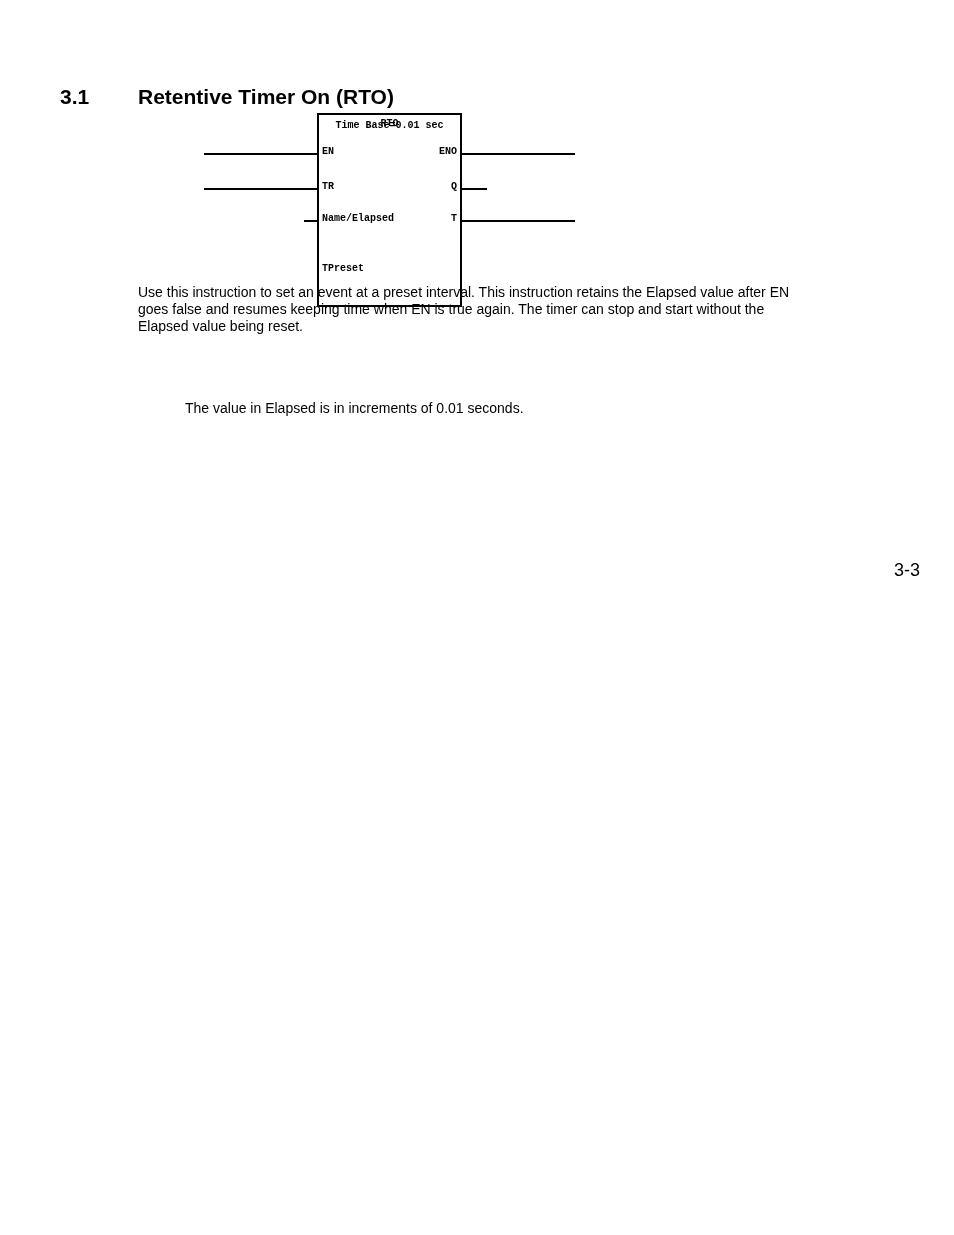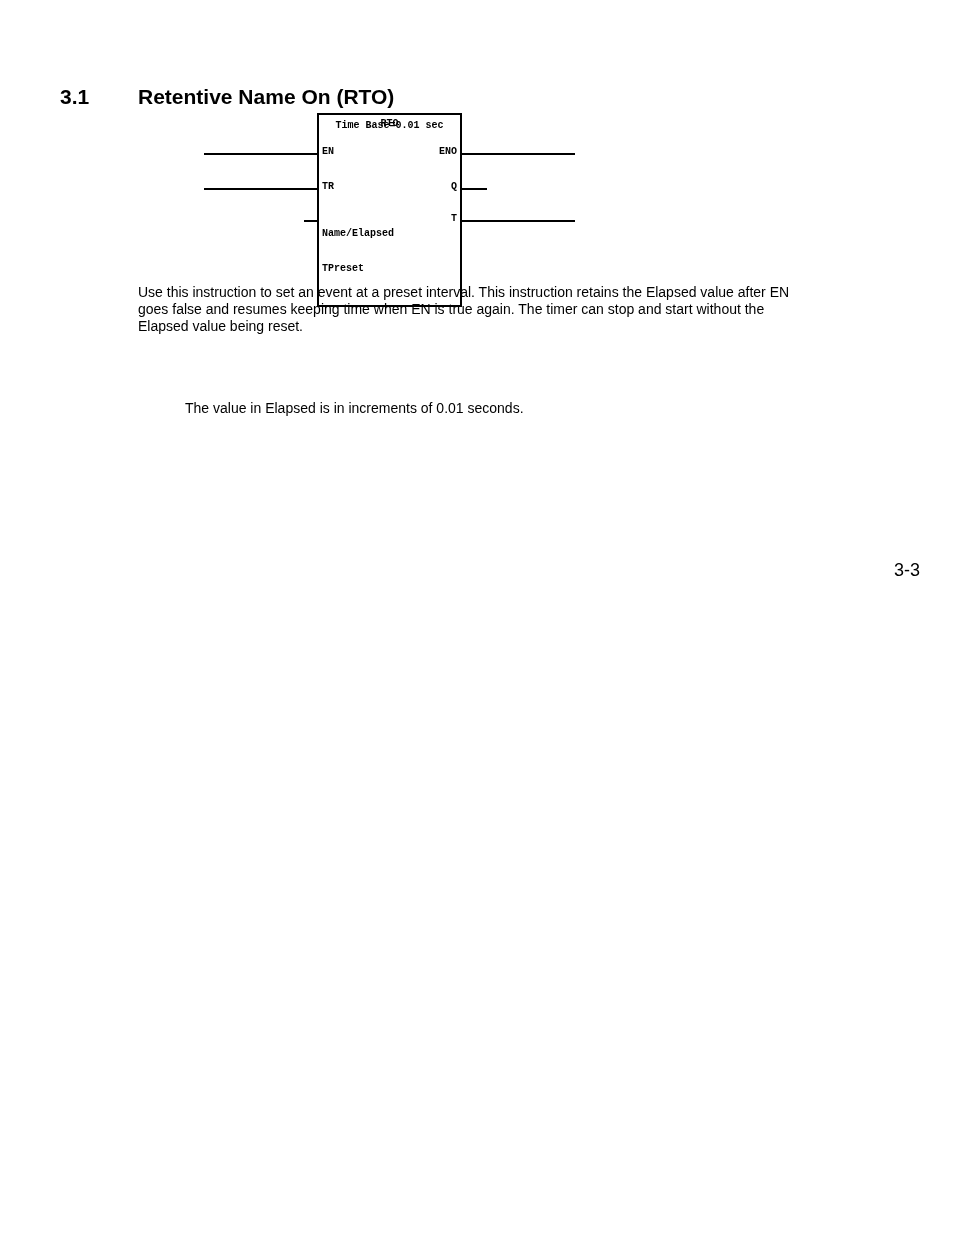--- a/index.html
+++ b/index.html
@@ -92,40 +92,40 @@
     top: 560px;
     font-size: 18px;
   }
 </style>
 </head>
 <body>
 
 <div class="page">
 
   <div class="heading">
-    <span class="num">3.1</span><span>Retentive Name On (RTO)</span>
+    <span class="num">3.1</span><span>Retentive Timer On (RTO)</span>
   </div>
 
   <div class="diagram">
 
     <div class="wire" style="left:0;   top:40px;  width:113px;"></div>
     <div class="wire" style="left:0;   top:75px;  width:113px;"></div>
     <div class="wire" style="left:100px; top:107px; width:13px;"></div>
 
     <div class="wire" style="left:258px; top:40px;  width:113px;"></div>
     <div class="wire" style="left:258px; top:75px;  width:25px;"></div>
     <div class="wire" style="left:258px; top:107px; width:113px;"></div>
 
     <div class="block">
       <div class="b-title">RTO</div>
       <div class="b-timebase">Time Base=0.01 sec</div>
 
       <div class="b-label b-left" style="top:30px;">EN</div>
       <div class="b-label b-left" style="top:65px;">TR</div>
-      <div class="b-label b-left" style="top:112px;">Name/Elapsed</div>
+      <div class="b-label b-left" style="top:97px;">Name/Elapsed</div>
       <div class="b-label b-left" style="top:131px;margin-top:16px;">TPreset</div>
 
       <div class="b-label b-right" style="top:30px;">ENO</div>
       <div class="b-label b-right" style="top:65px;">Q</div>
       <div class="b-label b-right" style="top:97px;">T</div>
     </div>
   </div>
 
   <div class="para p1">Use this instruction to set an event at a preset interval. This instruction retains the Elapsed value after EN goes false and resumes keeping time when EN is true again. The timer can stop and start without the Elapsed value being reset.</div>
   <div class="para p3">The value in Elapsed is in increments of 0.01 seconds.</div>

